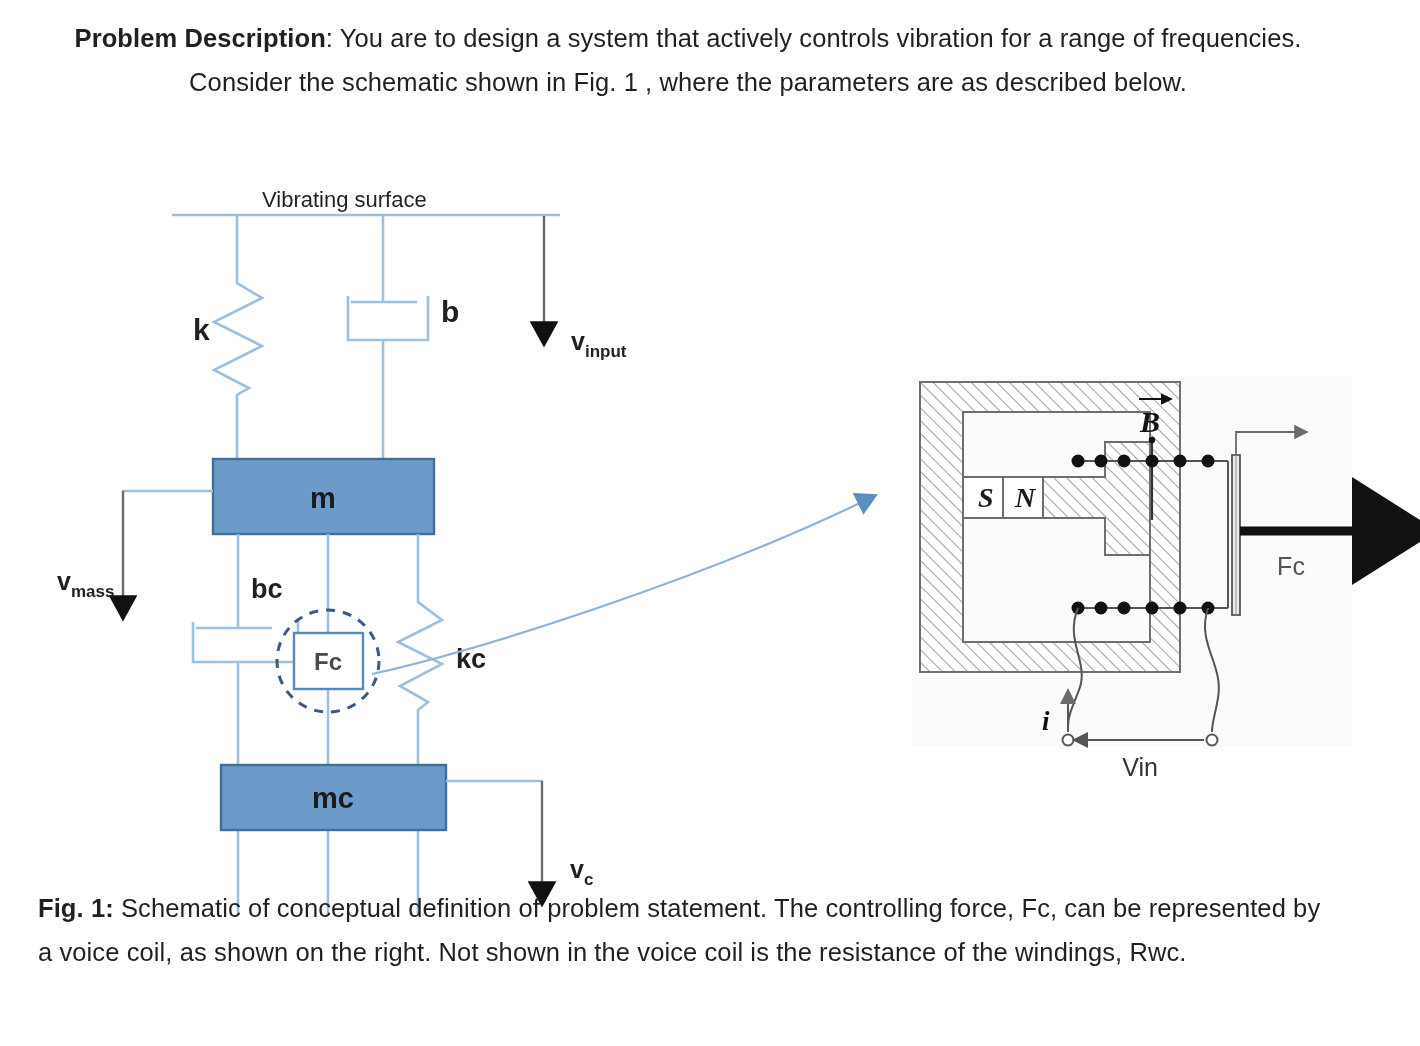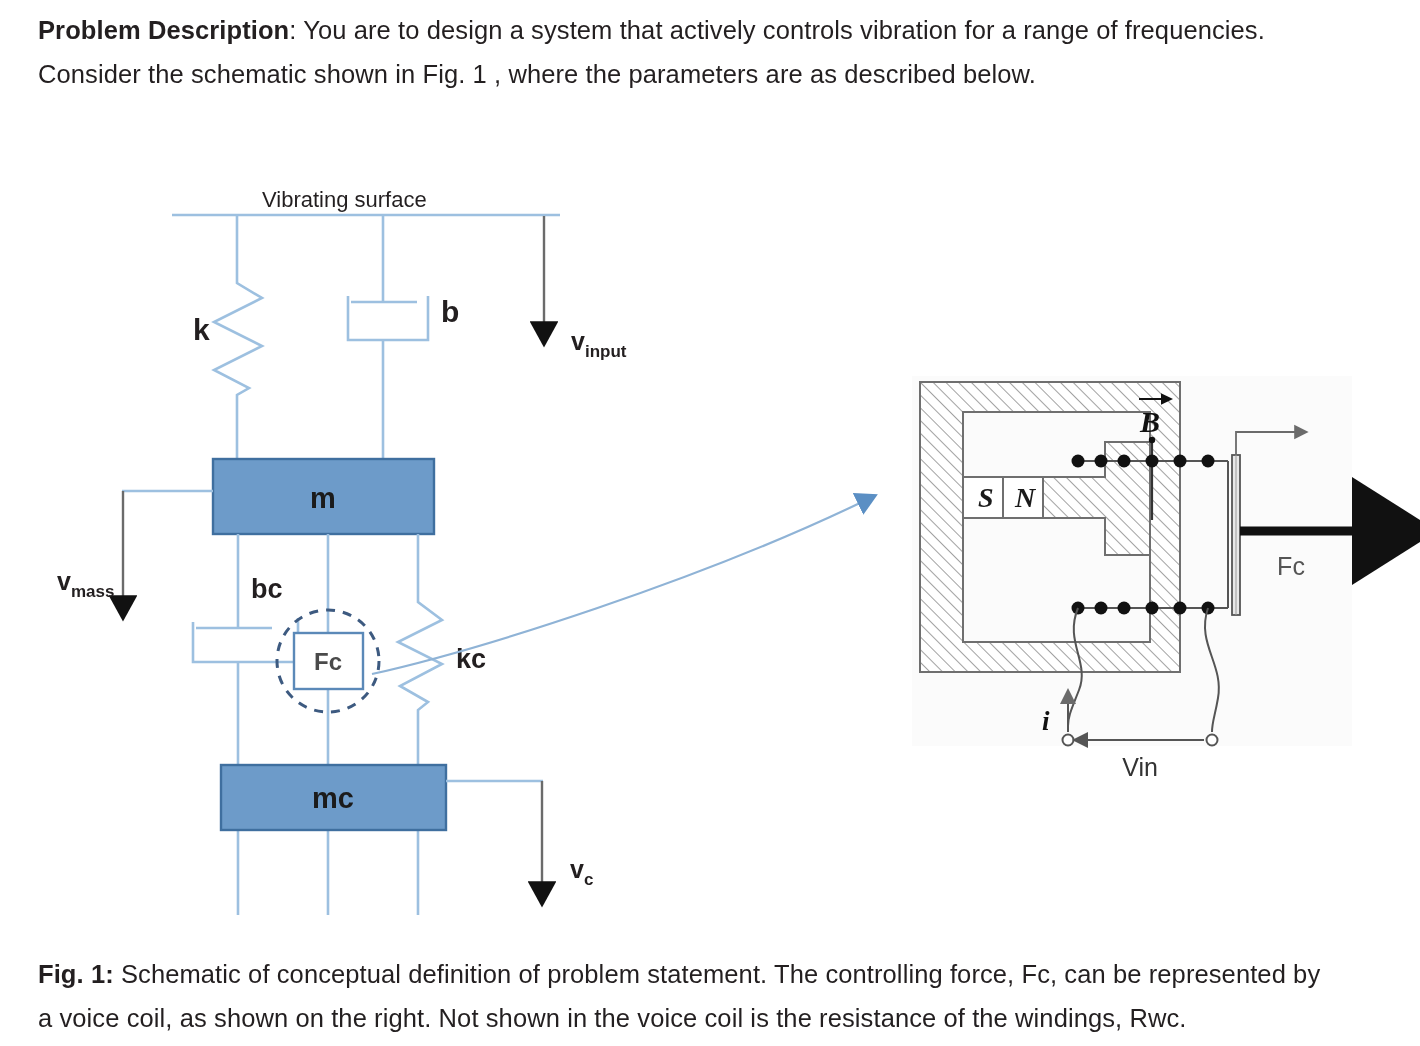--- a/index.html
+++ b/index.html
@@ -18,22 +18,22 @@
   
   .prose {
     position: absolute;
     left: 38px;
     width: 1300px;
     font-size: 25.5px;
     line-height: 44px;
     color: #231f20;
     letter-spacing: 0.1px;
   }
-  #problem-block { top: 8px; }
-  #caption-block { top: 952px; }
+  #problem-block { top: 16px; text-align: center; }
+  #caption-block { top: 886px; }
   .lead { font-weight: bold; }
 
   
   #figure-area {
     position: absolute;
     left: 0; top: 150px;
     width: 1420px; height: 780px;
   }
   #figure-svg { display: block; }
 </style>

